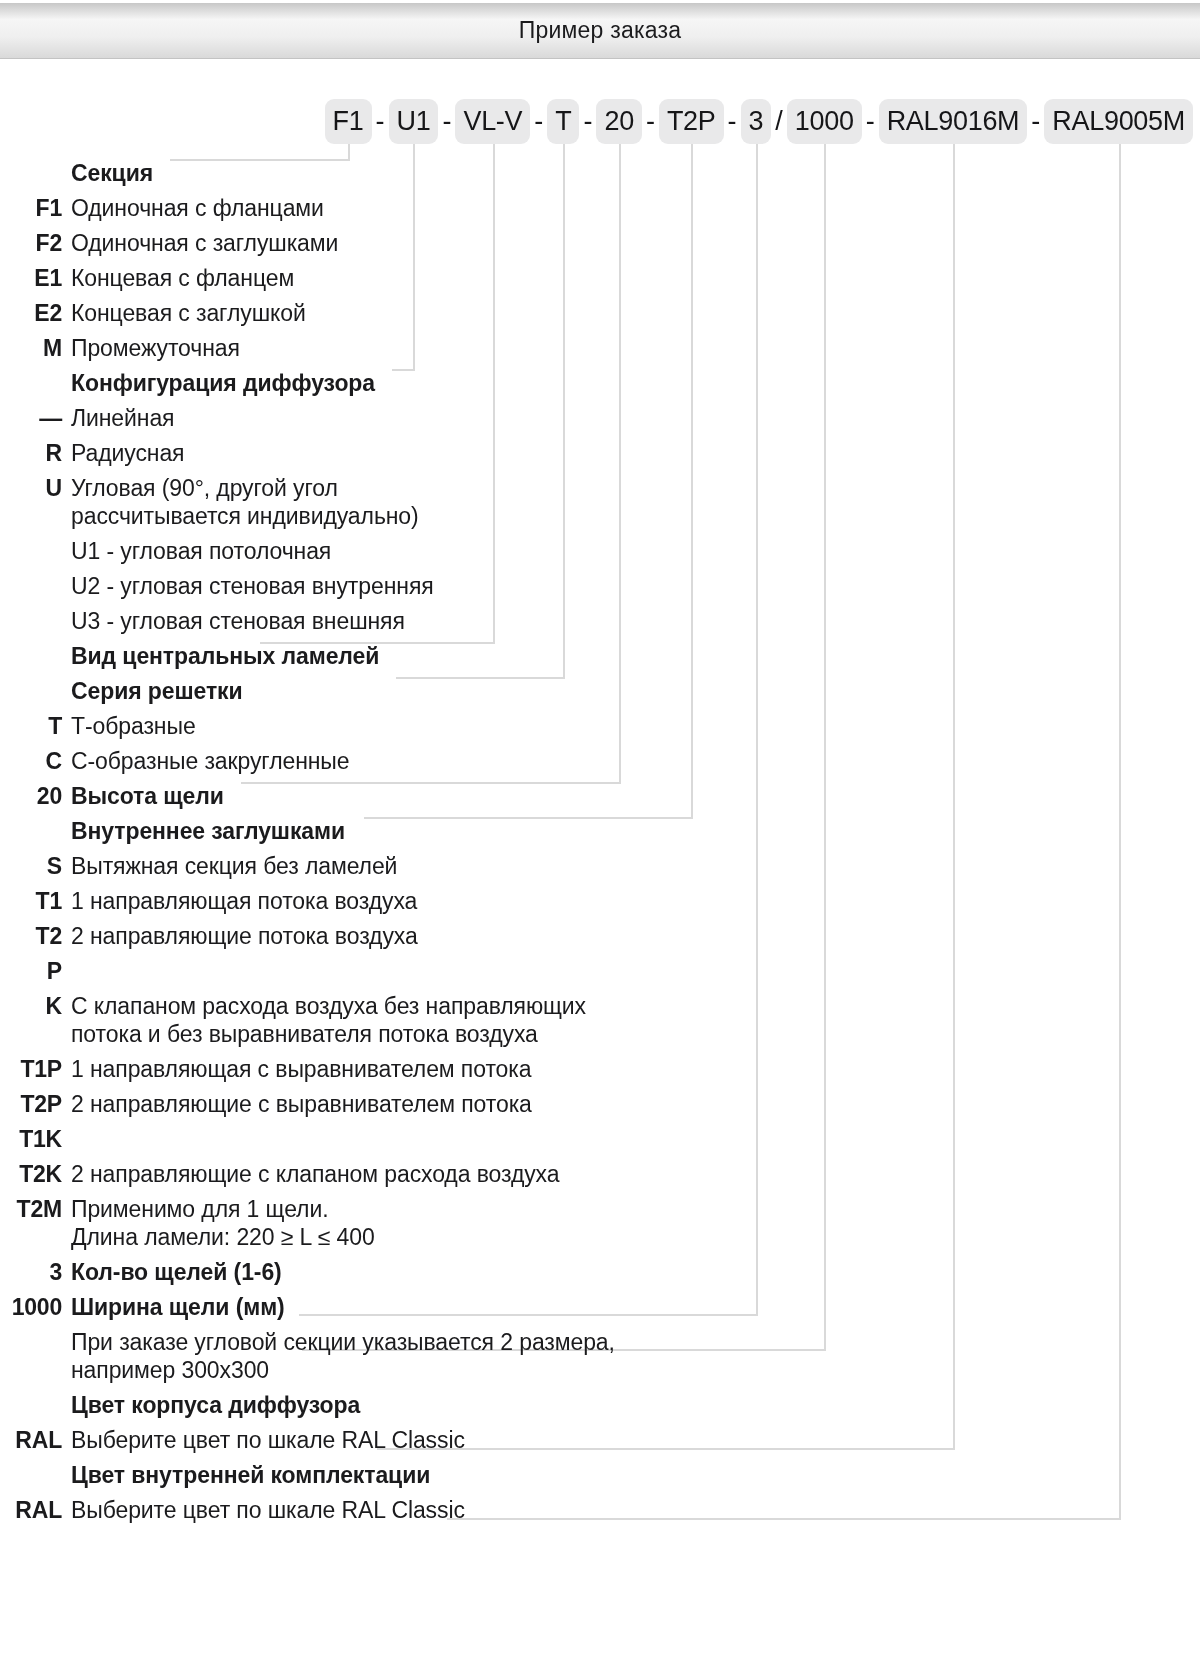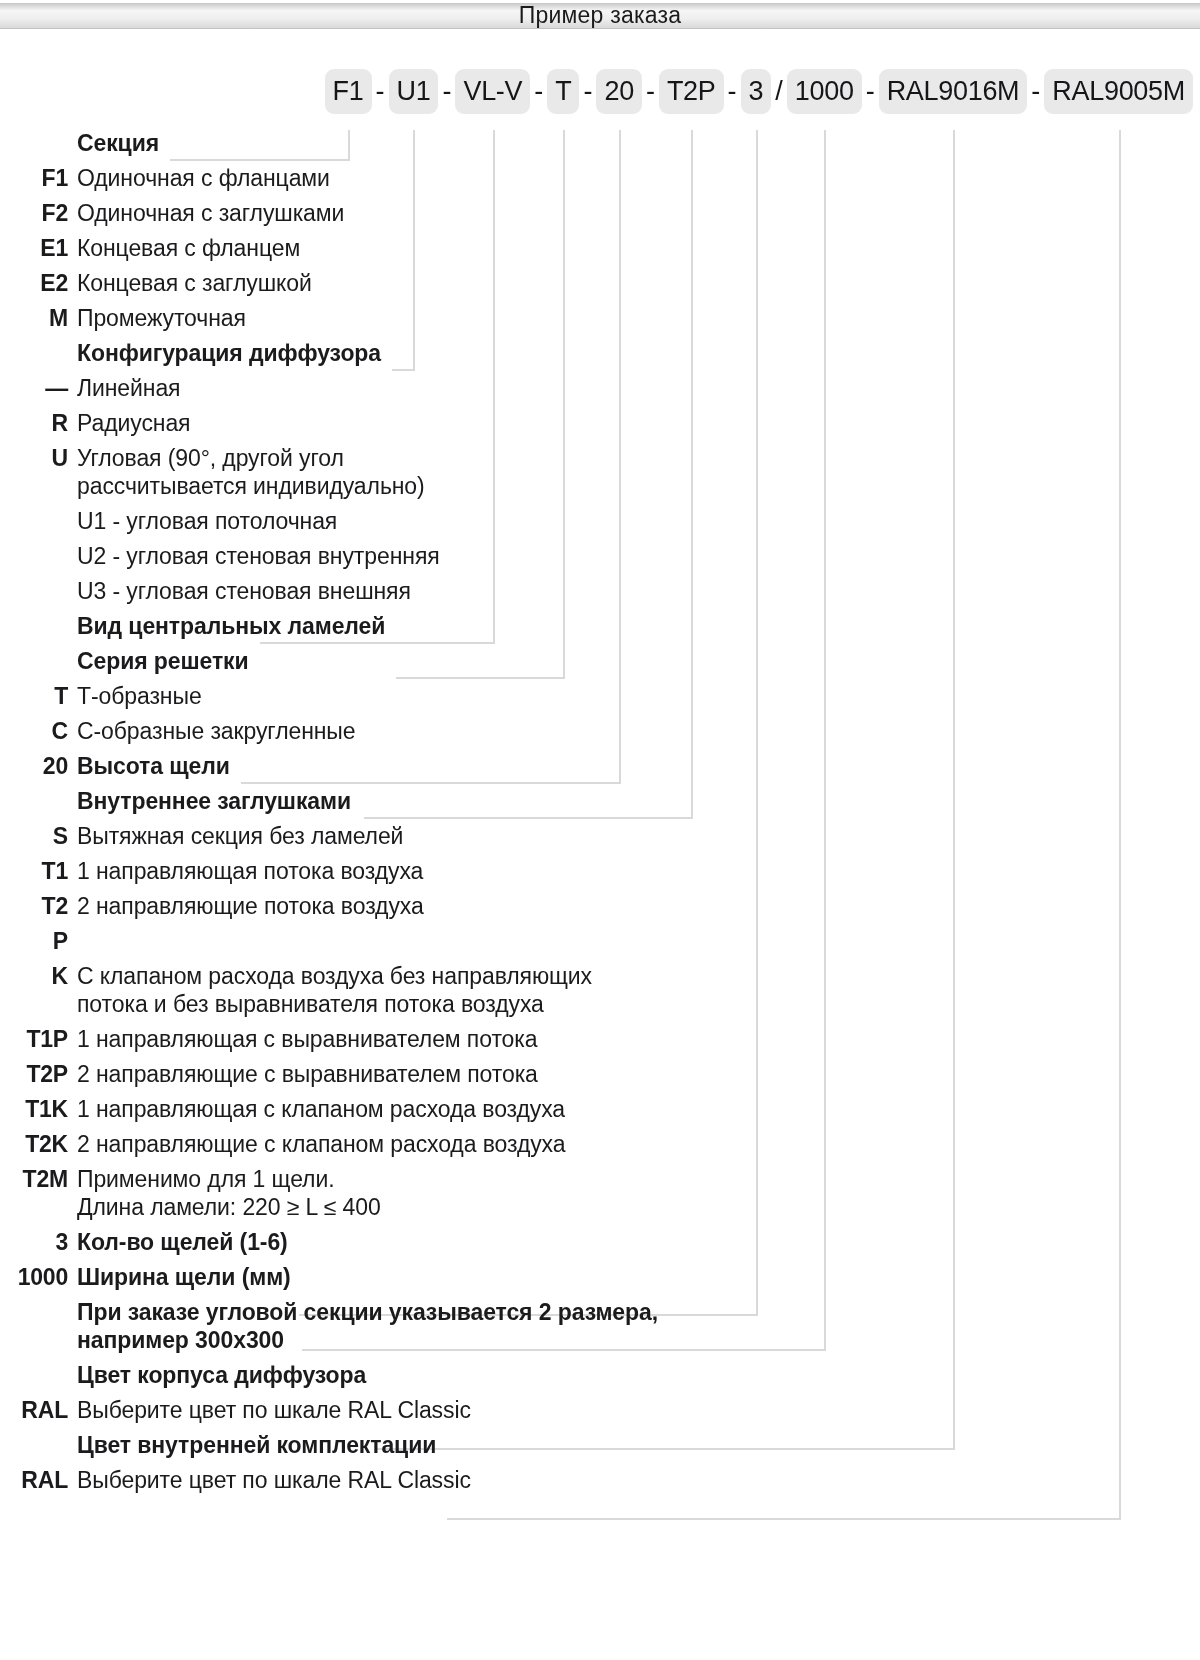--- a/index.html
+++ b/index.html
@@ -16,21 +16,21 @@
     height:1660px;
     margin:0 auto;
     overflow:hidden;
     background:#ffffff;
   }
   
   .header-bar{
     position:relative;
     z-index:2;
     margin-top:3px;
-    height:26px;
+    height:56px;
     display:flex;
     align-items:center;
     justify-content:center;
     background:linear-gradient(180deg,#c7c7c7 0%,#f6f6f6 30%,#efefef 62%,#d9d9d9 100%);
     border-bottom:1px solid #c3c3c3;
   }
   .header-title{
     font-size:23px;
     font-weight:400;
     color:#1b1b1d;
@@ -64,25 +64,24 @@
     font-size:27px;
     color:#161618;
     margin:0 4px;
     line-height:1;
   }
   
   .legend{
     position:relative;
     z-index:2;
     margin-top:15px;
-    padding-left:6px;
   }
   .lrow{display:flex;margin-bottom:7px;}
   .lrow.lhead{margin-top:5px;}
-  .lrow.lnote{margin-top:0;font-weight:bold;}
+  .lrow.lnote{margin-top:0;}
   .lcode{
     flex:0 0 62px;
     width:62px;
     text-align:right;
     font-weight:700;
     font-size:23px;
     line-height:28px;
     white-space:nowrap;
     letter-spacing:-.2px;
   }
@@ -281,23 +280,20 @@
         </div>
       </div>
       <div class="lrow">
         <span class="lcode">T2P</span>
         <div class="ldesc">
           <div class="lline">2 направляющие с выравнивателем потока</div>
         </div>
       </div>
       <div class="lrow">
         <span class="lcode">T1K</span>
-        <div class="ldesc">
-          <div class="lline">1 направляющая с клапаном расхода воздуха</div>
-        </div>
       </div>
       <div class="lrow">
         <span class="lcode">T2K</span>
         <div class="ldesc">
           <div class="lline">2 направляющие с клапаном расхода воздуха</div>
         </div>
       </div>
       <div class="lrow">
         <span class="lcode">T2M</span>
         <div class="ldesc">

